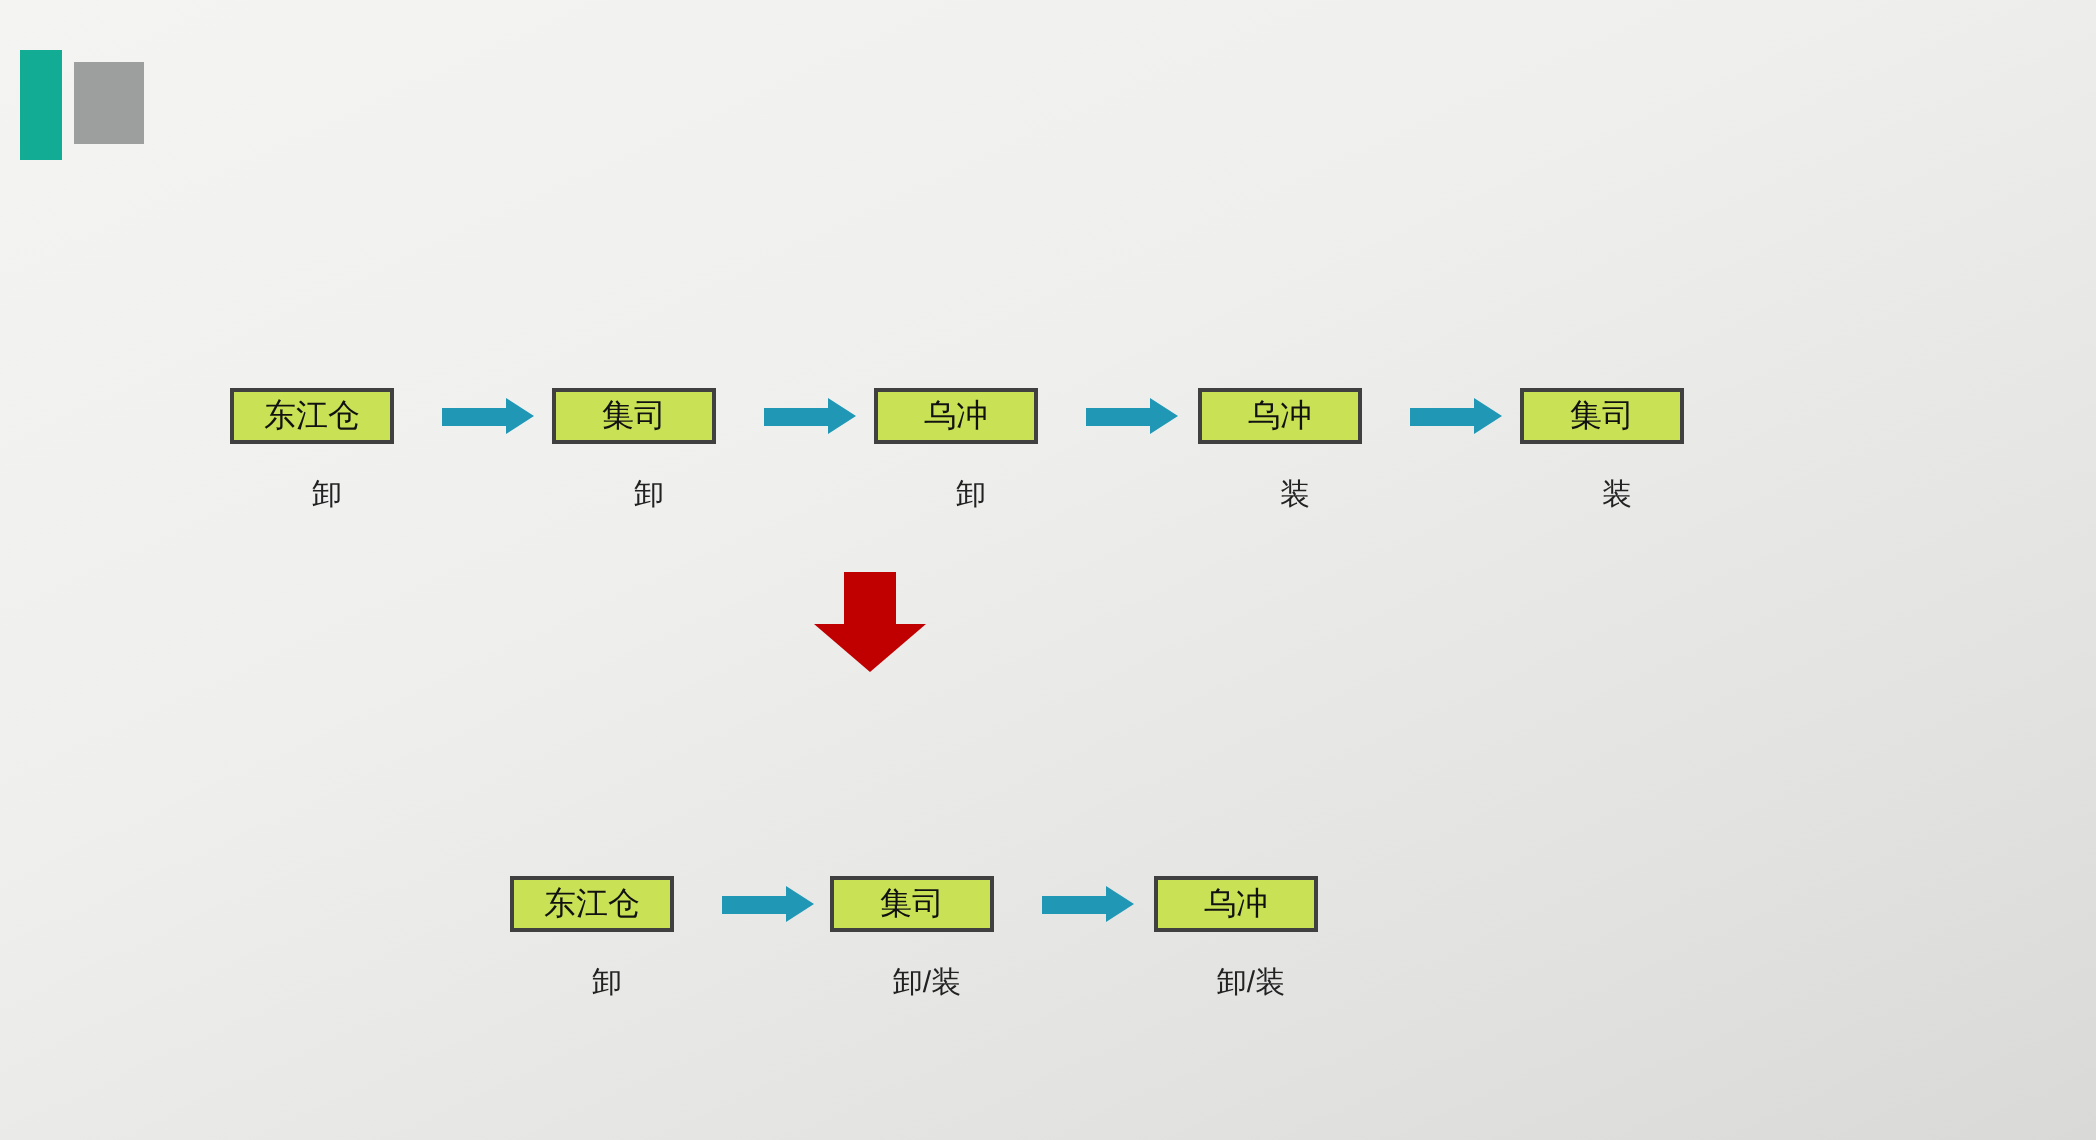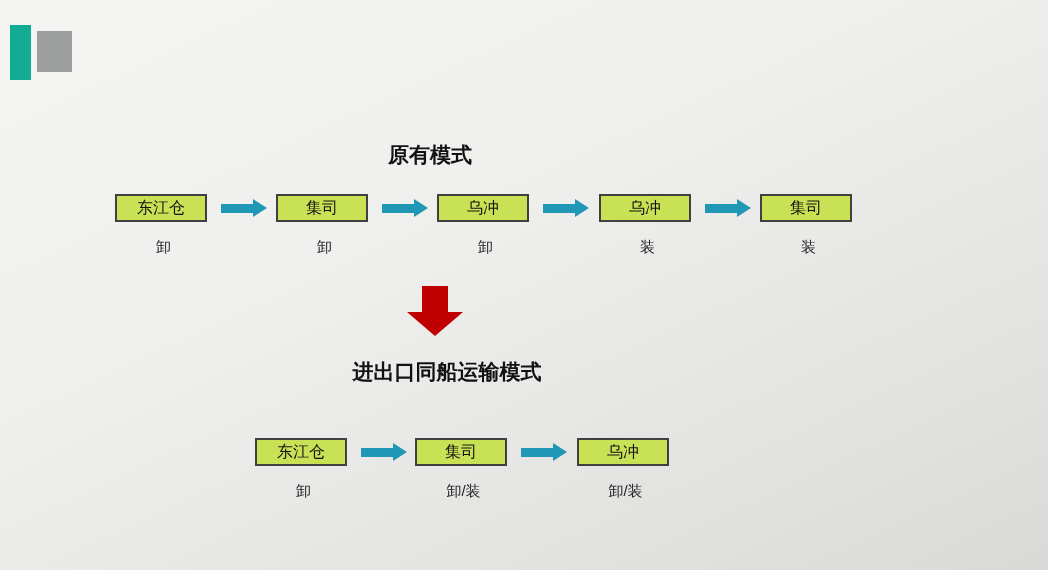--- a/index.html
+++ b/index.html
@@ -21,21 +21,21 @@
   }
   
   .section-heading{
     position:absolute;margin:0;font-size:21px;font-weight:bold;color:#111;
     text-align:center;
   }
   .heading-original{left:330px;top:141px;width:200px;}
   .heading-new{left:297px;top:358px;width:300px;}
   
   .node{
-    position:absolute;width:92px;height:28px;box-sizing:border-box;
+    position:absolute;width:82px;height:28px;box-sizing:border-box;
     background:#c9e255;border:2px solid #404040;
     display:flex;align-items:center;justify-content:center;
     font-size:16px;color:#111;
   }
   
   .action{
     position:absolute;width:97px;text-align:center;
     font-size:15px;color:#222;
   }
   
@@ -59,21 +59,20 @@
   }
 </style>
 </head>
 <body>
 
 <div class="slide">
 
   <div class="accent teal"></div>
   <div class="accent gray"></div>
 
-  <h2 class="section-heading heading-original">原有模式</h2>
 
   <div class="node" style="left:115px;top:194px">东江仓</div>
   <div class="node" style="left:276px;top:194px">集司</div>
   <div class="node" style="left:437px;top:194px">乌冲</div>
   <div class="node" style="left:599px;top:194px">乌冲</div>
   <div class="node" style="left:760px;top:194px">集司</div>
 
   <div class="h-arrow" style="left:221px;top:199px">
       <span class="bar"></span>
       <span class="tip"></span>
@@ -95,21 +94,20 @@
   <div class="action" style="left:276px;top:238px">卸</div>
   <div class="action" style="left:437px;top:238px">卸</div>
   <div class="action" style="left:599px;top:238px">装</div>
   <div class="action" style="left:760px;top:238px">装</div>
 
   <div class="down-arrow" style="left:407px;top:286px">
     <div class="v-bar"></div>
     <div class="v-tip"></div>
   </div>
 
-  <h2 class="section-heading heading-new">进出口同船运输模式</h2>
 
   <div class="node" style="left:255px;top:438px">东江仓</div>
   <div class="node" style="left:415px;top:438px">集司</div>
   <div class="node" style="left:577px;top:438px">乌冲</div>
 
   <div class="h-arrow" style="left:361px;top:443px">
       <span class="bar"></span>
       <span class="tip"></span>
     </div>
   <div class="h-arrow" style="left:521px;top:443px">

